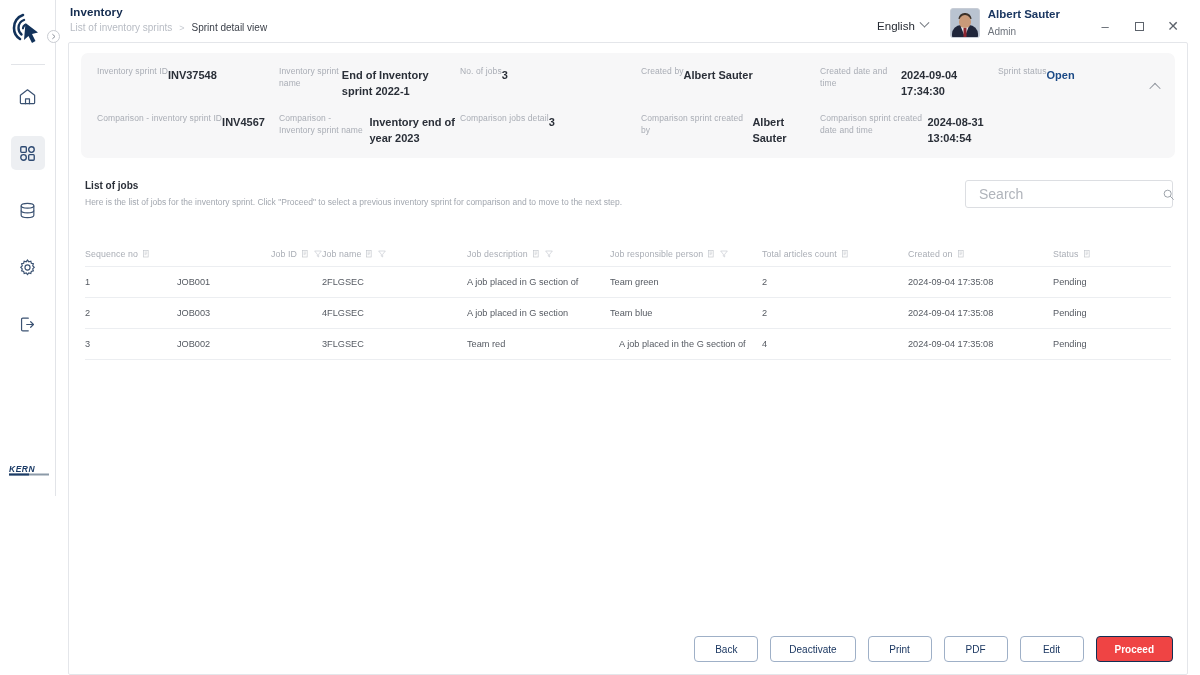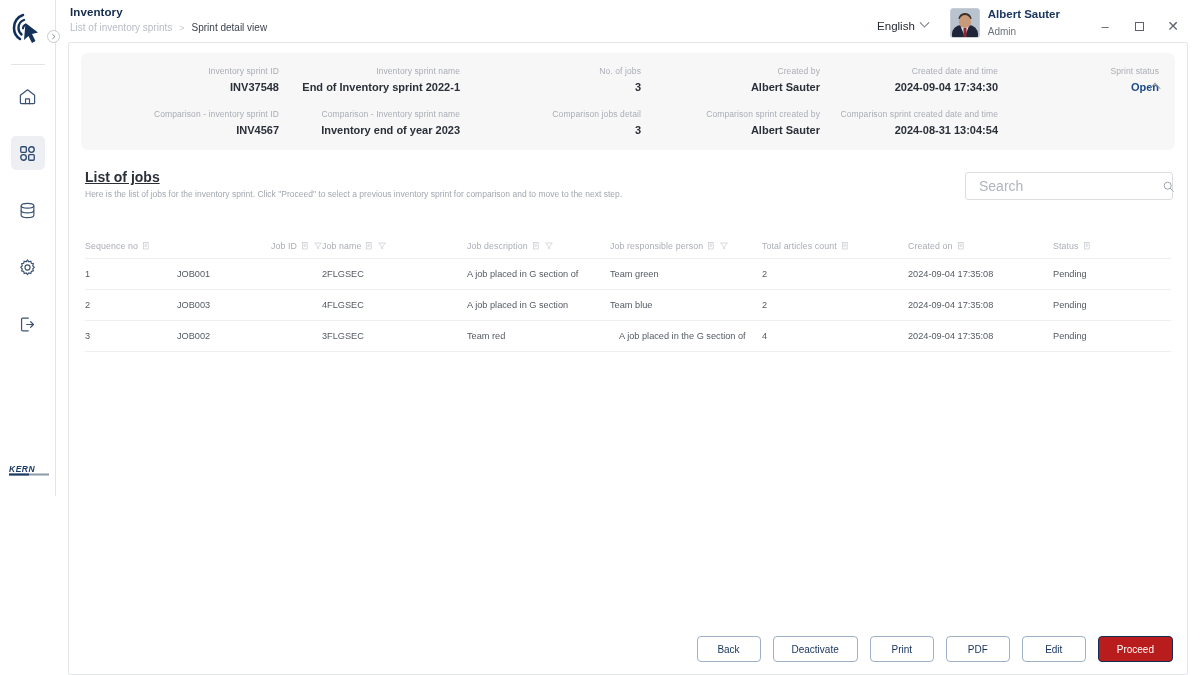--- a/index.html
+++ b/index.html
@@ -178,42 +178,42 @@
   
   .info-panel {
     margin: 10px 12px 0 12px;
     background: #f7f7f8;
     border-radius: 7px;
     padding: 12px 16px 12px 16px;
     position: relative;
   }
   .info-row { display: flex; }
   .info-row + .info-row { margin-top: 13px; }
-  .info-cell { display: flex; flex-direction: column; align-items: flex-end; }
+  .info-cell { display: flex; flex-direction: row; }
   .info-label { font-size: 8.5px; color: #a9adb5; line-height: 12px; letter-spacing: .1px; }
   .info-value { font-size: 11px; font-weight: bold; color: #2a2f38; line-height: 16px; margin-top: 2px; }
   .info-value.status-open { color: #1b4a86; }
   .collapse-btn {
     position: absolute; right: 10px; top: 24px;
     width: 20px; height: 20px;
     display: flex; align-items: center; justify-content: center;
     cursor: pointer;
   }
   .chev-up {
     display:inline-block; width: 8px; height: 8px;
     border-left: 1.4px solid #8f949c; border-top: 1.4px solid #8f949c;
     transform: rotate(45deg) translate(1px,1px);
   }
 
   
   .section-head {
     display: flex; align-items: flex-start;
     padding: 20px 14px 0 16px;
   }
-  .section-title { font-size: 14px; font-weight: bold; color: #2a2f38; line-height: 15px; text-decoration: underline; }
+  .section-title { font-size: 10px; font-weight: bold; color: #2a2f38; line-height: 15px; }
   .section-sub { font-size: 8.5px; color: #a2a7af; line-height: 13px; margin-top: 3px; }
   .search-wrap { margin-left: auto; margin-top: 2px; }
   .search-box {
     width: 208px; height: 28px;
     border: 1px solid #dcdee2; border-radius: 3px;
     display: flex; align-items: center;
     padding: 0 9px 0 11px; background: #fff;
   }
   .search-box input {
     border: 0; outline: 0; flex: 1 1 auto;
@@ -266,21 +266,21 @@
     border: 1px solid #9fb0c7;
     background: #ffffff;
     color: #1b3761;
     font-size: 10px;
     font-family: "Liberation Sans", sans-serif;
     display: flex; align-items: center; justify-content: center;
     padding: 0 18px;
     cursor: pointer;
   }
   .btn.primary {
-    background: #b91c1c; border-color: #112f54; color: #ffffff; font-weight: normal;
+    background: #ef4444; border-color: #112f54; color: #ffffff; font-weight: bold;
   }
 </style>
 </head>
 <body>
 
 <div class="app">
 
   <div class="sidebar">
 
     <div class="brand-logo">

